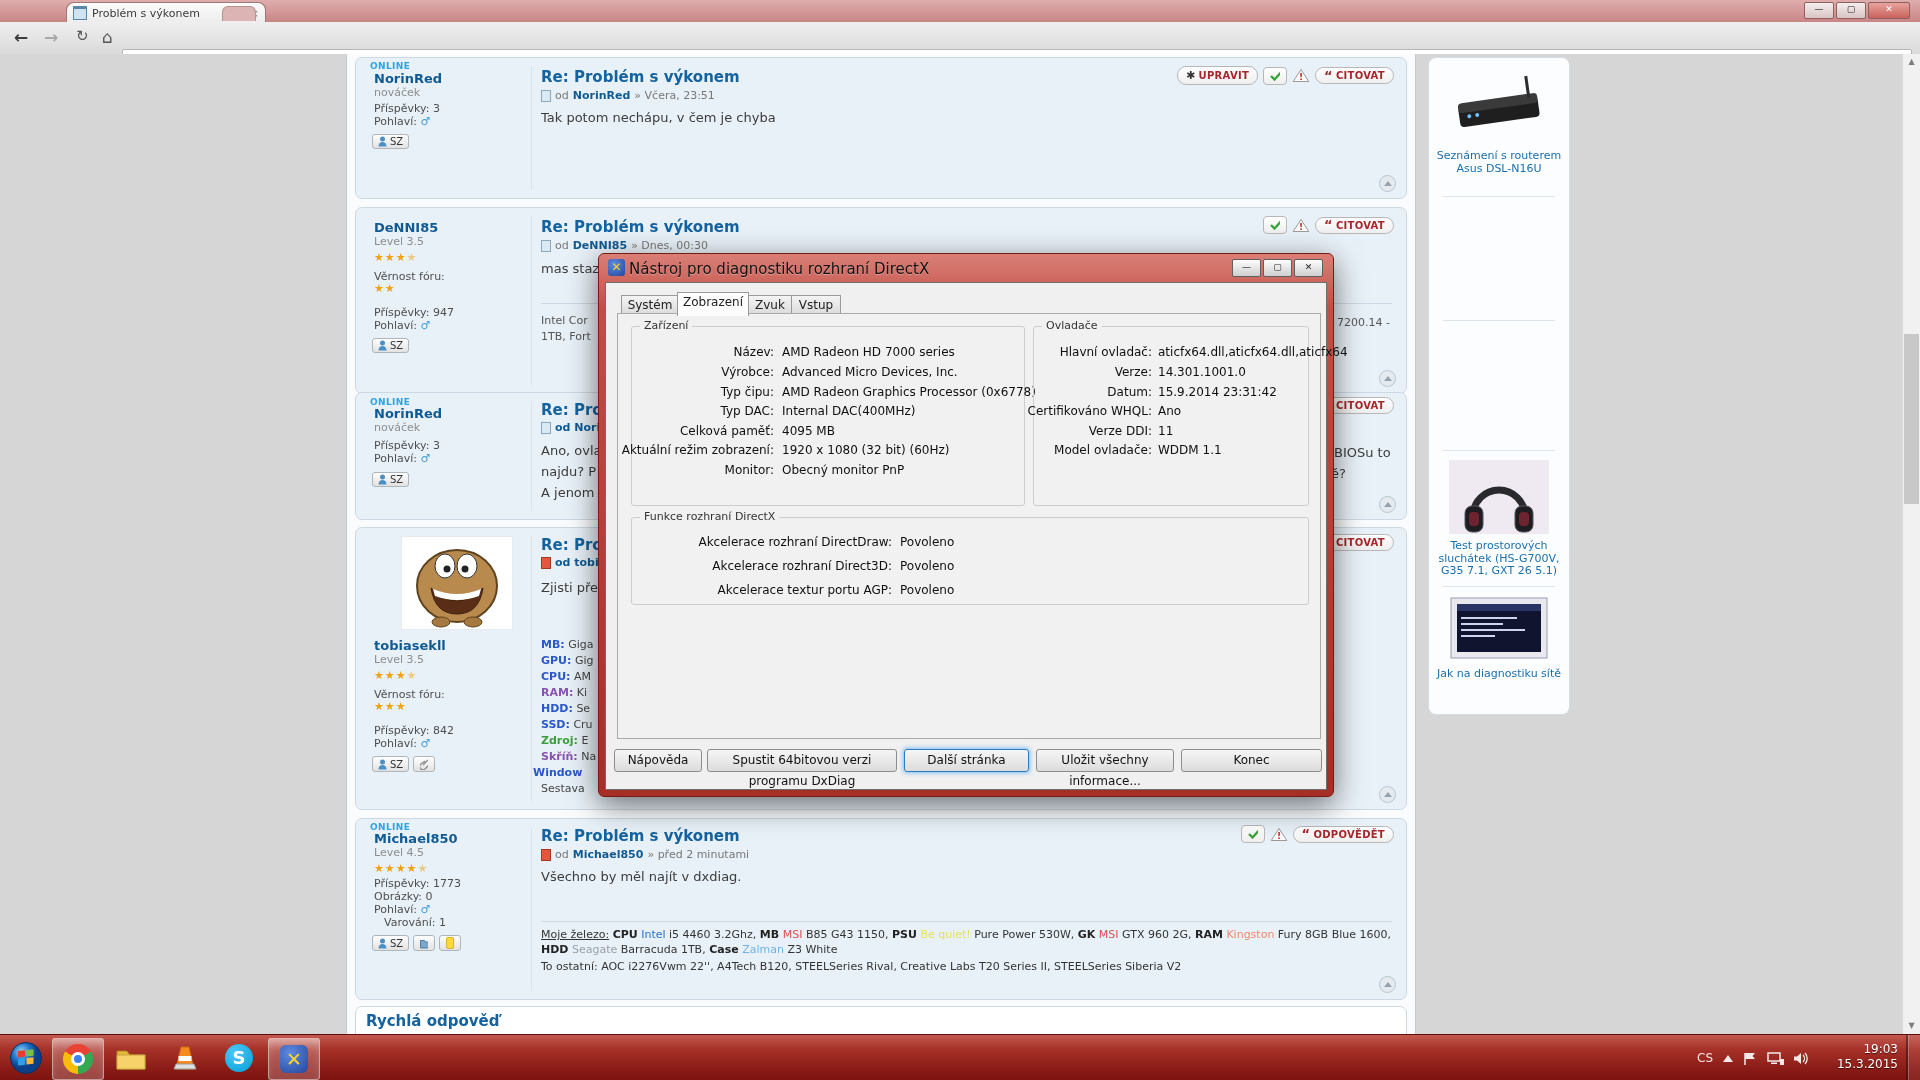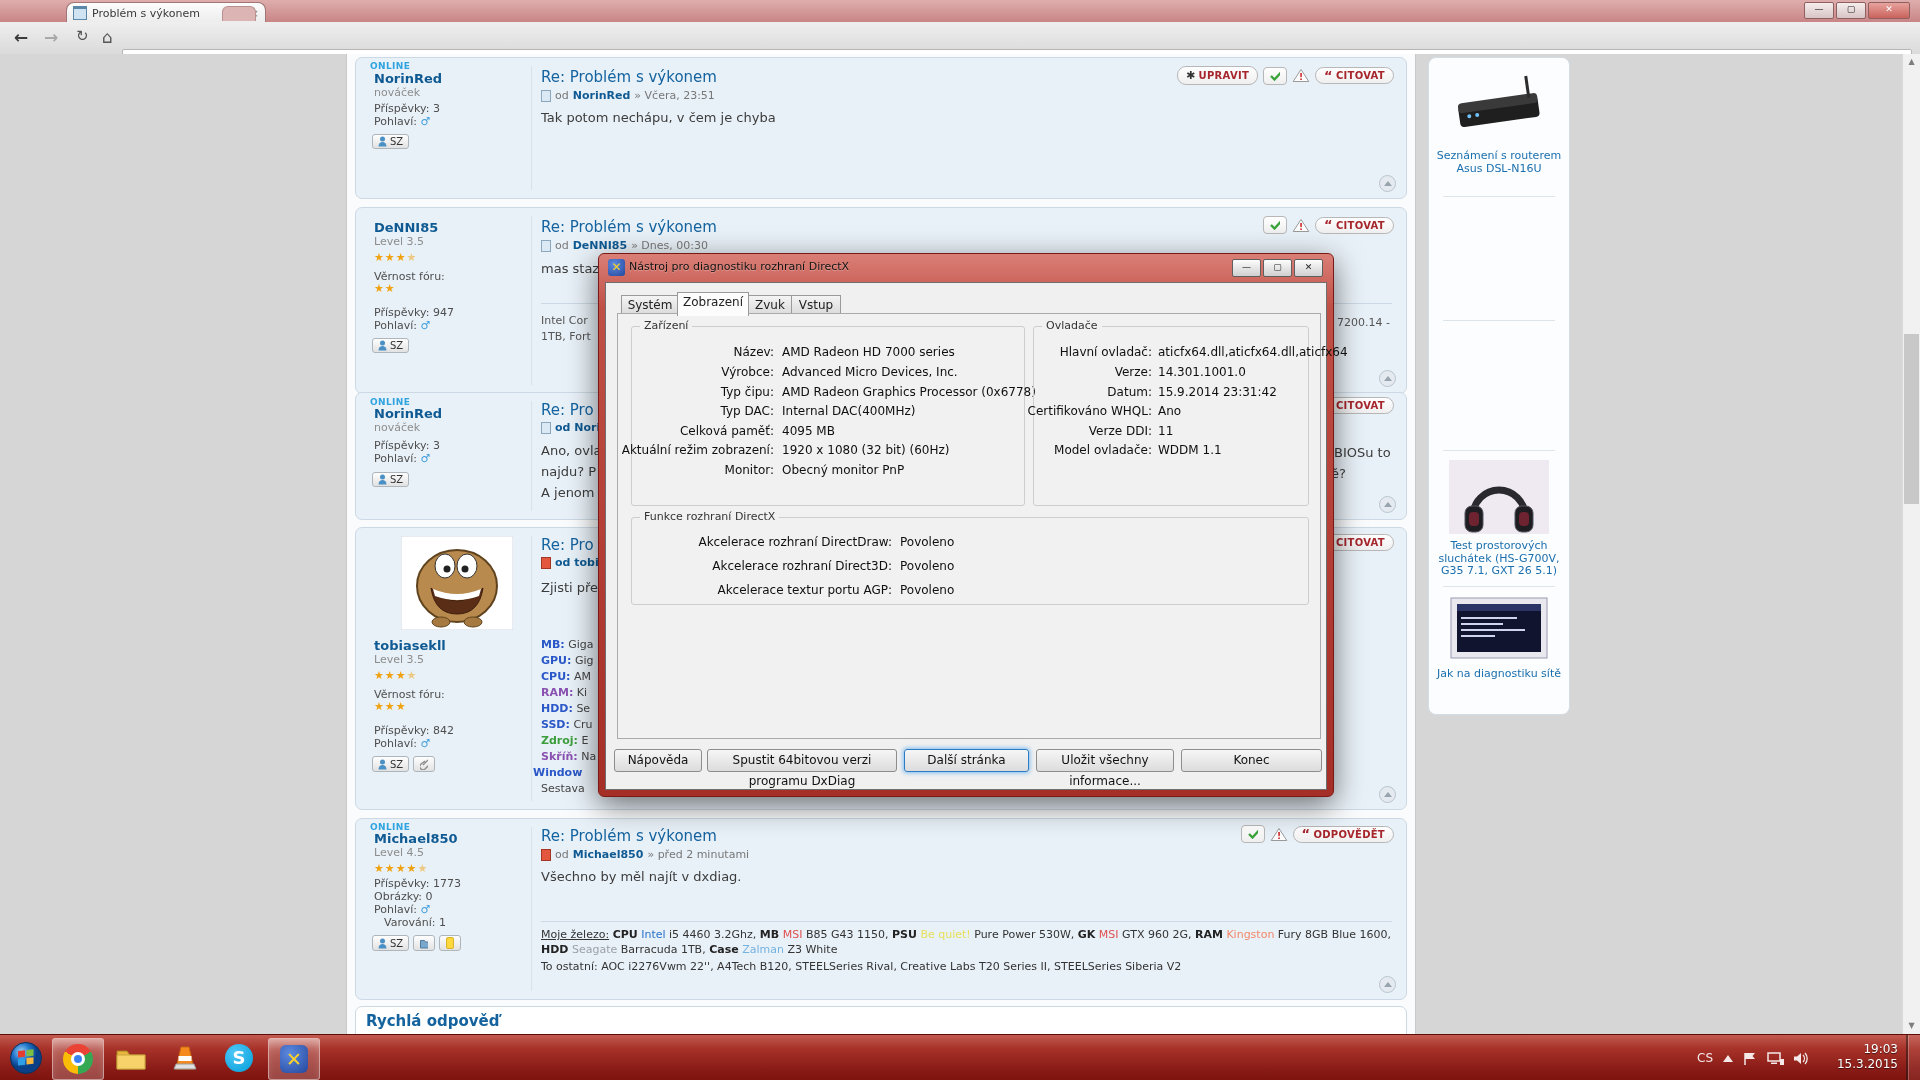--- a/index.html
+++ b/index.html
@@ -36,21 +36,21 @@
   .card{position:absolute;left:355px;width:1050px;background:#e9f1f8;border:1px solid #ccd9e4;border-radius:7px;}
   .vline{position:absolute;left:175px;top:8px;bottom:8px;border-left:1px solid #d8e2ec;}
   .online{color:#2fa3e0;font-weight:bold;font-size:9px;letter-spacing:.4px;}
   .au{font-weight:bold;color:#0f5a93;font-size:13px;text-decoration:none;}
   .rank{color:#8d8d8d;font-size:11px;}
   .lvl{color:#8d8d8d;font-size:11px;}
   .stars{color:#f0a312;font-size:11px;letter-spacing:1px;}
   .half{opacity:.5;}
   .fld{font-size:11px;color:#4e4e4e;white-space:nowrap;}
   .male{color:#3f9ddd;font-weight:bold;}
-  .ttl{font-weight:normal;color:#14639f;font-size:15px;text-decoration:none;white-space:nowrap;}
+  .ttl{font-weight:bold;color:#14639f;font-size:15px;text-decoration:none;white-space:nowrap;}
   .meta{font-size:11px;color:#777;display:flex;align-items:center;gap:4px;white-space:nowrap;}
   .meta .ma{font-weight:bold;color:#0f5a93;text-decoration:none;}
   .mdoc{display:inline-block;width:8px;height:10px;background:#dbe9f5;border:1px solid #8aa7bd;}
   .mdoc.red{background:#e3573f;border-color:#a33723;}
   .pbody{font-size:13px;color:#3c3c3c;white-space:nowrap;}
   .hline{position:absolute;border-top:1px solid #ccd9e4;}
   .sig{font-size:11px;color:#555;white-space:nowrap;}
   .actions{position:absolute;display:flex;align-items:center;gap:5px;}
   .btn{display:inline-flex;align-items:center;gap:3px;background:linear-gradient(#ffffff,#efefef);
     border:1px solid #b7b7b7;border-radius:9px;color:#a6262c;font-weight:bold;font-size:10px;
@@ -82,21 +82,21 @@
   .sttl{font-size:11px;color:#1a6fae;line-height:12.5px;padding:0 5px;display:block;text-decoration:none;}
   .sdiv{position:absolute;left:14px;width:112px;border-top:1px solid #dde5ec;}
   
   .sbar{position:absolute;left:1902px;top:54px;width:17px;height:980px;background:#f1f1f1;border-left:1px solid #d9d9d9;}
   .sarr{position:absolute;left:0;width:17px;height:16px;color:#7e7e7e;font-size:8px;text-align:center;line-height:16px;}
   .sthumb{position:absolute;left:1px;top:280px;width:15px;height:170px;background:#c8c8c8;}
   
   .dlg{position:absolute;left:598px;top:253px;width:734px;height:542px;border-radius:6px;
     background:linear-gradient(#da7f76 0%,#c04f46 10%,#b13c33 60%,#a52f27 100%);
     border:1px solid #7a1a16;box-shadow:0 8px 30px rgba(0,0,0,.55);z-index:100;}
-  .dtitle{position:absolute;left:30px;top:6px;font-size:11px;color:#111;text-shadow:0 1px 1px rgba(255,255,255,.35);}
+  .dtitle{position:absolute;left:30px;top:6px;font-size:15px;color:#111;text-shadow:0 1px 1px rgba(255,255,255,.35);}
   .dico{position:absolute;left:9px;top:5px;width:17px;height:17px;border-radius:3px;
     background:radial-gradient(circle at 35% 30%,#5d8ae0,#24479c);color:#ffd328;font-weight:bold;
     font-size:12px;line-height:17px;text-align:center;}
   .dwb{position:absolute;top:5px;display:flex;gap:2px;}
   .dwbtn{width:27px;height:16px;background:linear-gradient(#fdfdfd,#cfcfcf);border:1px solid #5f5f5f;
     border-radius:2px;font-size:9px;line-height:14px;text-align:center;color:#222;}
   .dbody{position:absolute;left:6px;top:28px;width:720px;height:506px;background:#f0f0f0;border:1px solid #6e6e6e;}
   .dtab{position:absolute;height:19px;background:linear-gradient(#f4f4f4,#dadada);border:1px solid #9a9a9a;
     font-size:12px;color:#222;text-align:center;line-height:18px;z-index:2;}
   .dtab.active{background:#fcfcfc;height:23px;z-index:4;border-bottom:none;}

